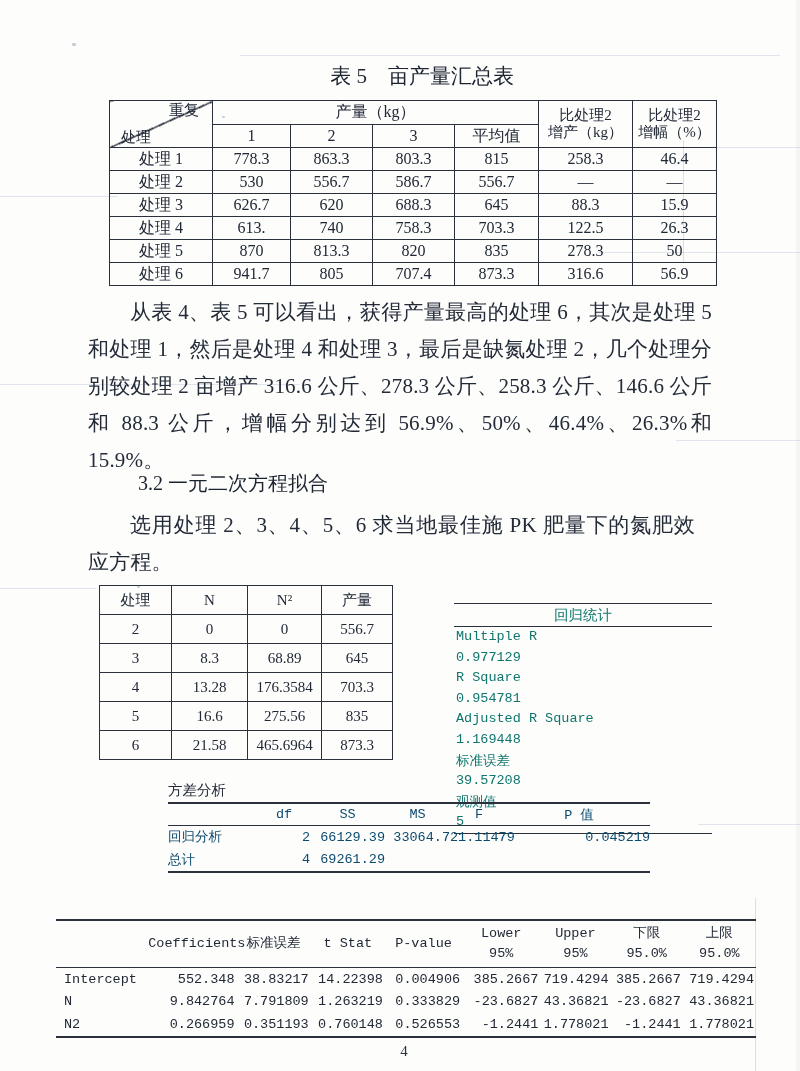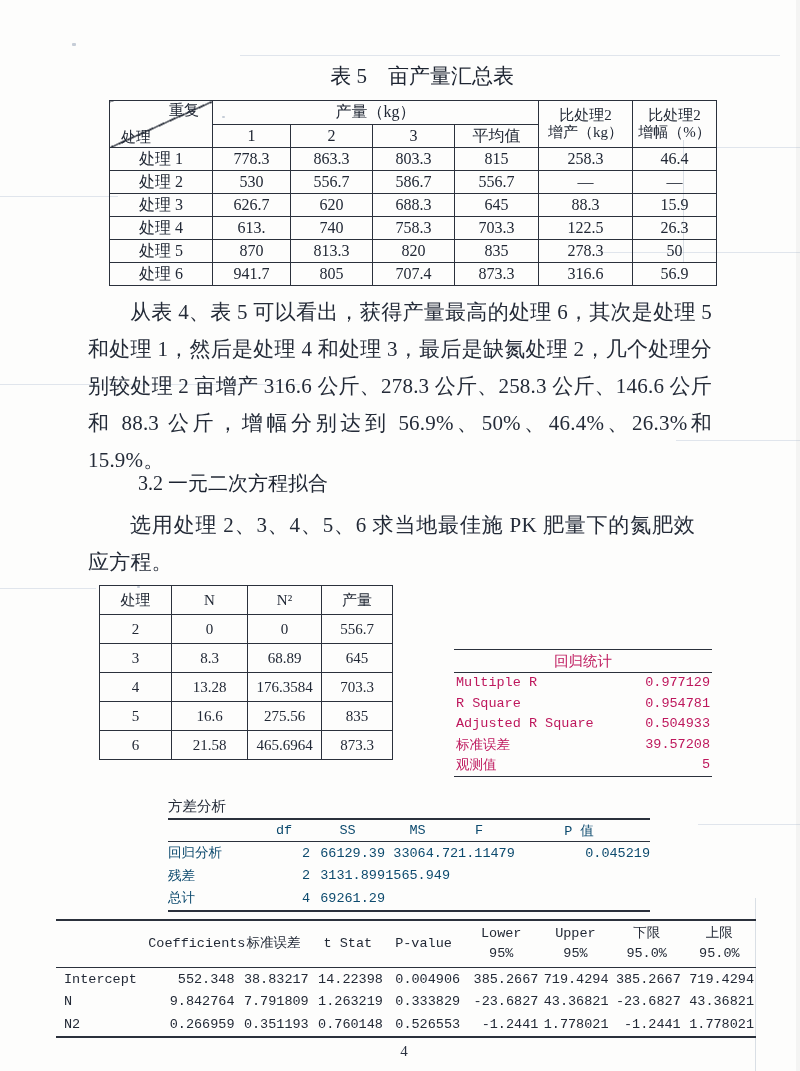--- a/index.html
+++ b/index.html
@@ -26,24 +26,24 @@
 
   
   .nt{border-collapse:collapse;table-layout:fixed;}
   .nt td{border:1.5px solid #2b313c;text-align:center;vertical-align:middle;
          font-size:15px;padding:0;color:#212835;}
   .nt tr{height:29px;}
 
   
   .mono{font-family:"Liberation Mono","DejaVu Sans Mono",monospace;}
   .reg{width:258px;border-top:1.6px solid #2b313c;border-bottom:1.6px solid #2b313c;
-       font-size:13.5px;color:#be185d;margin-top:46px;}
+       font-size:13.5px;color:#0f766e;}
   .reg-title{text-align:center;font-size:14.5px;line-height:22px;
              border-bottom:1.2px solid #2b313c;font-family:"Liberation Serif",serif;}
-  .reg-row{display:flex;justify-content:space-between;line-height:20.6px;padding:0 2px;}
+  .reg-row{display:flex;justify-content:space-between;line-height:20.6px;padding:0 2px;flex-direction:column;}
 
   .anova-title{font-size:14.5px;line-height:18px;margin-bottom:3px;color:#222936;}
   .anova{border-collapse:collapse;table-layout:fixed;font-size:13.5px;color:#0c4a6e;}
   .anova th{font-weight:normal;text-align:center;border-top:2px solid #2b313c;
             border-bottom:1.2px solid #2b313c;height:21px;padding:0;}
   .anova td{height:22.5px;padding:0;text-align:right;}
   .anova td.lbl{text-align:left;}
   .anova tr:last-child td{border-bottom:2px solid #2b313c;}
 
   .coef{border-collapse:collapse;table-layout:fixed;font-size:13.5px;color:#222936;}
@@ -227,33 +227,33 @@
     <div class="reg-row">
       <span>Multiple R</span>
       <span>0.977129</span>
     </div>
     <div class="reg-row">
       <span>R Square</span>
       <span>0.954781</span>
     </div>
     <div class="reg-row">
       <span>Adjusted R Square</span>
-      <span>0.504933</span>
+      <span>1.169448</span>
     </div>
     <div class="reg-row">
       <span style="font-family:'Liberation Serif',serif;">标准误差</span>
       <span>39.57208</span>
     </div>
     <div class="reg-row">
       <span style="font-family:'Liberation Serif',serif;">观测值</span>
       <span>5</span>
     </div>
   </div>
 
-  <div class="abs" style="top:781px;left:168px;width:482px;margin-top:16px;">
+  <div class="abs" style="top:781px;left:168px;width:482px;">
     <div class="anova-title">方差分析</div>
     <table class="anova mono" style="width:482px;">
       <colgroup>
           <col style="width:90px">
           <col style="width:52px">
           <col style="width:75px">
           <col style="width:65px">
           <col style="width:58px">
           <col style="width:142px">
         </colgroup>
@@ -268,28 +268,20 @@
       </tr>
       <tr>
         <td class="lbl">回归分析</td>
         <td>2</td>
         <td>66129.39</td>
         <td>33064.7</td>
         <td>21.11479</td>
         <td>0.045219</td>
       </tr>
       <tr>
-        <td class="lbl">残差</td>
-        <td>2</td>
-        <td>3131.899</td>
-        <td>1565.949</td>
-        <td></td>
-        <td></td>
-      </tr>
-      <tr>
         <td class="lbl">总计</td>
         <td>4</td>
         <td>69261.29</td>
         <td></td>
         <td></td>
         <td></td>
       </tr>
     </tbody>
       </table>
   </div>

